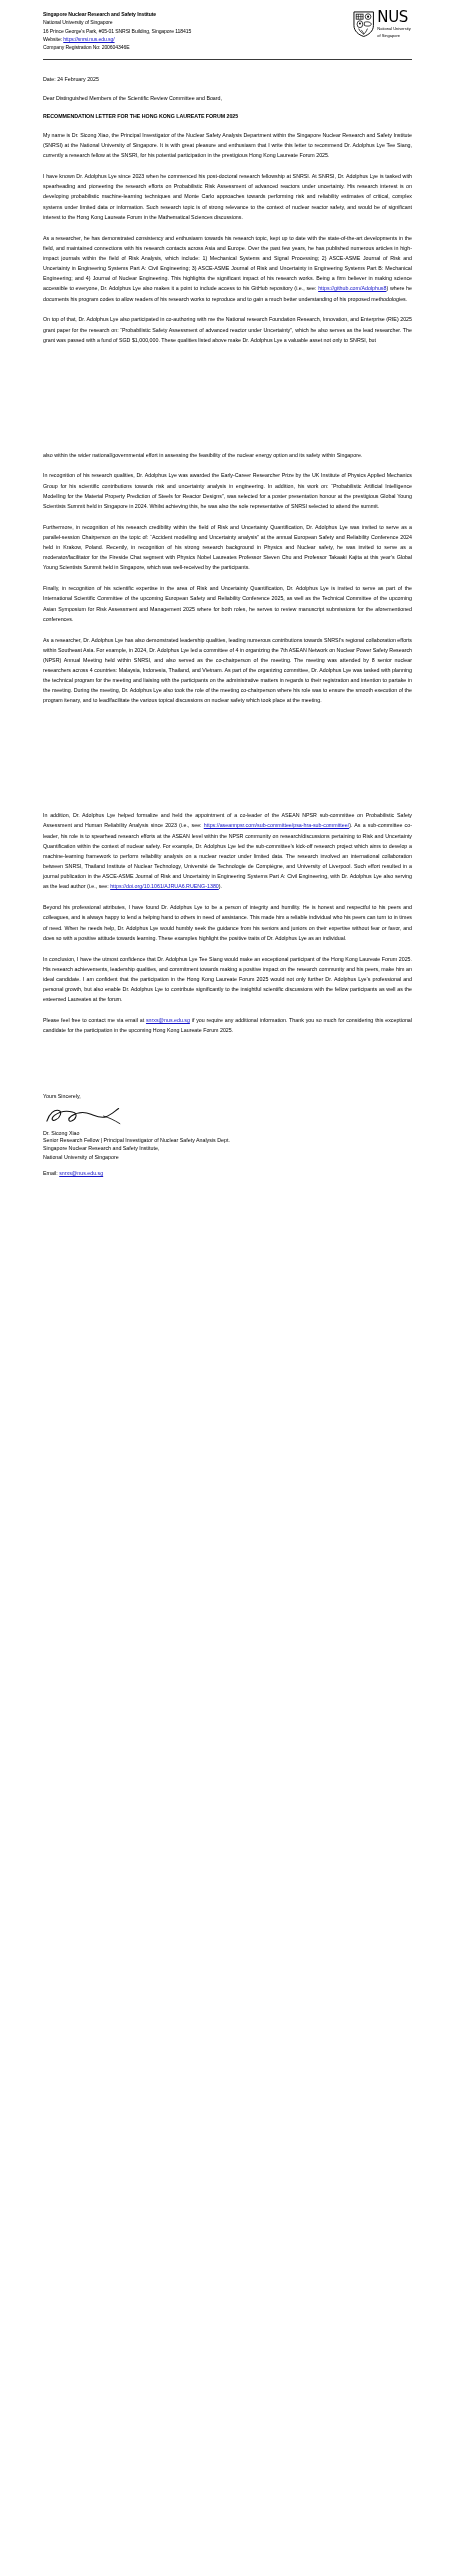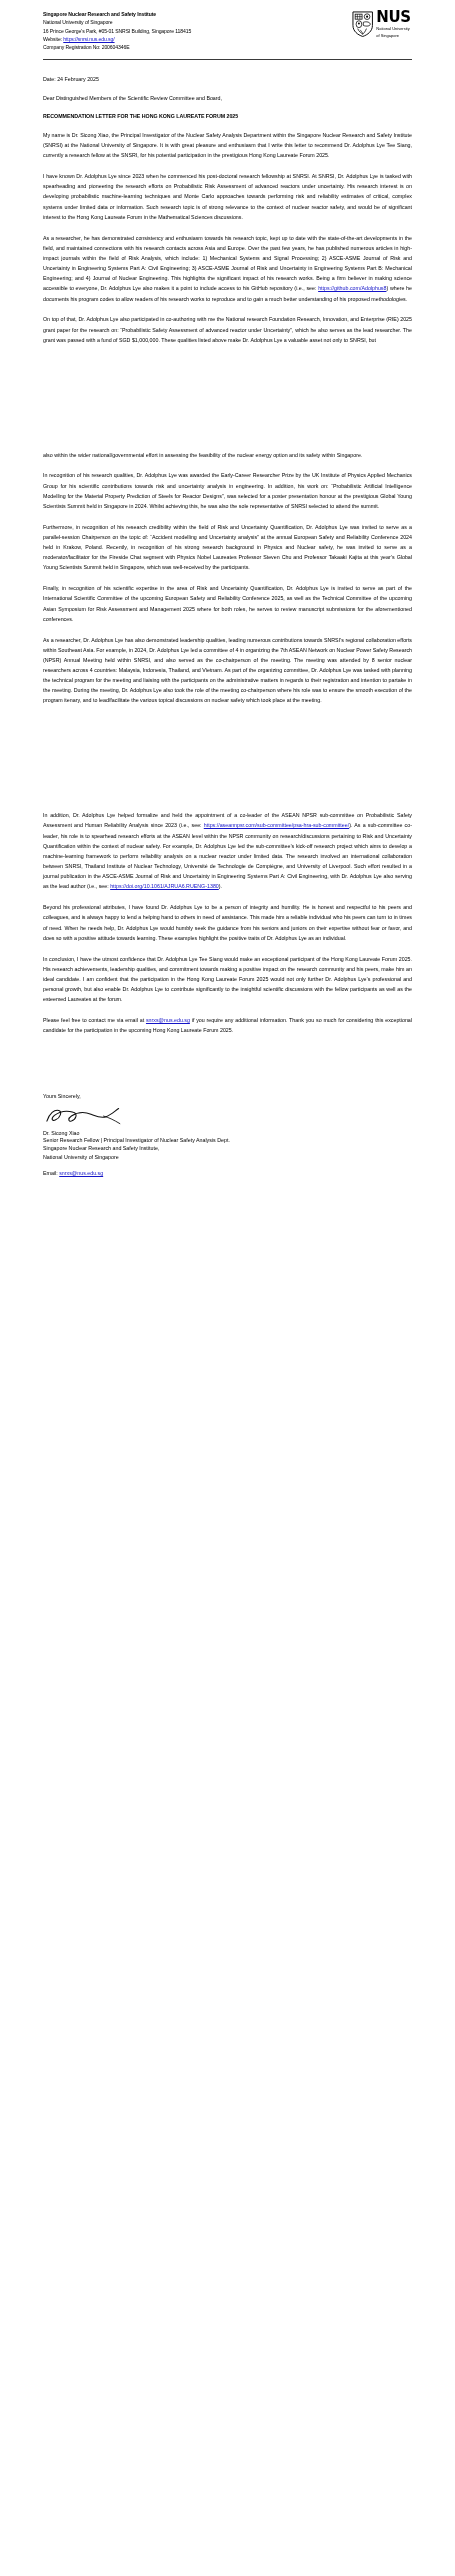--- a/index.html
+++ b/index.html
@@ -57,21 +57,21 @@
     width: 21.4px;
     height: 26.4px;
   }
   .nus-wordmark {
     display: flex;
     flex-direction: column;
     justify-content: flex-start;
   }
   .nus-letters {
     font-family: "DejaVu Sans", sans-serif;
-    font-weight: bold;
+    font-weight: normal;
     font-size: 15px;
     line-height: 0.92;
     letter-spacing: -0.4px;
     color: #000;
   }
   .nus-sub {
     font-size: 4px;
     line-height: 1.3;
     color: #000;
     margin-top: 1.3px;

